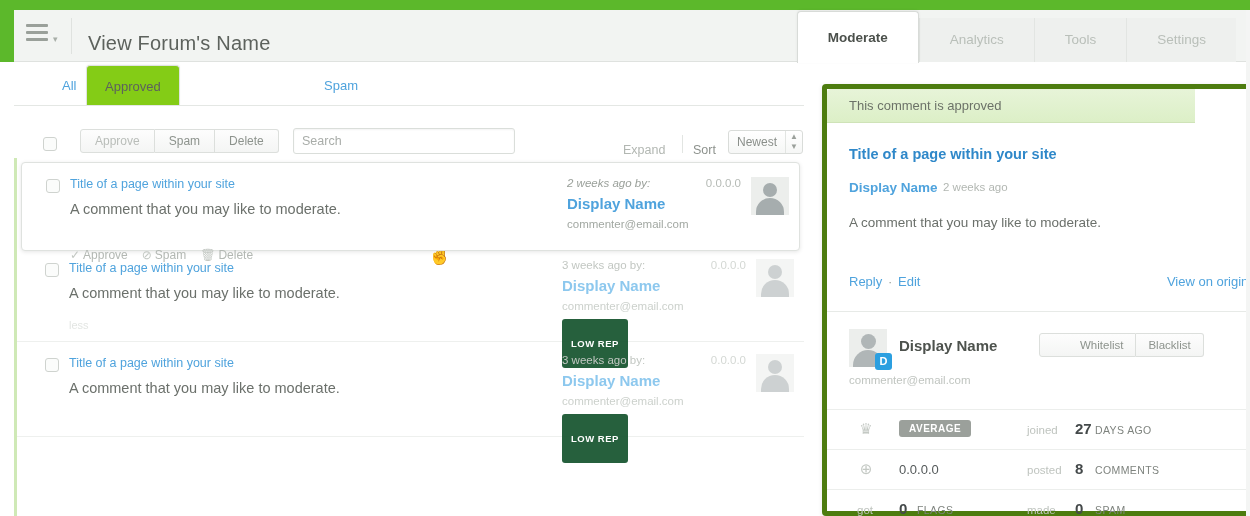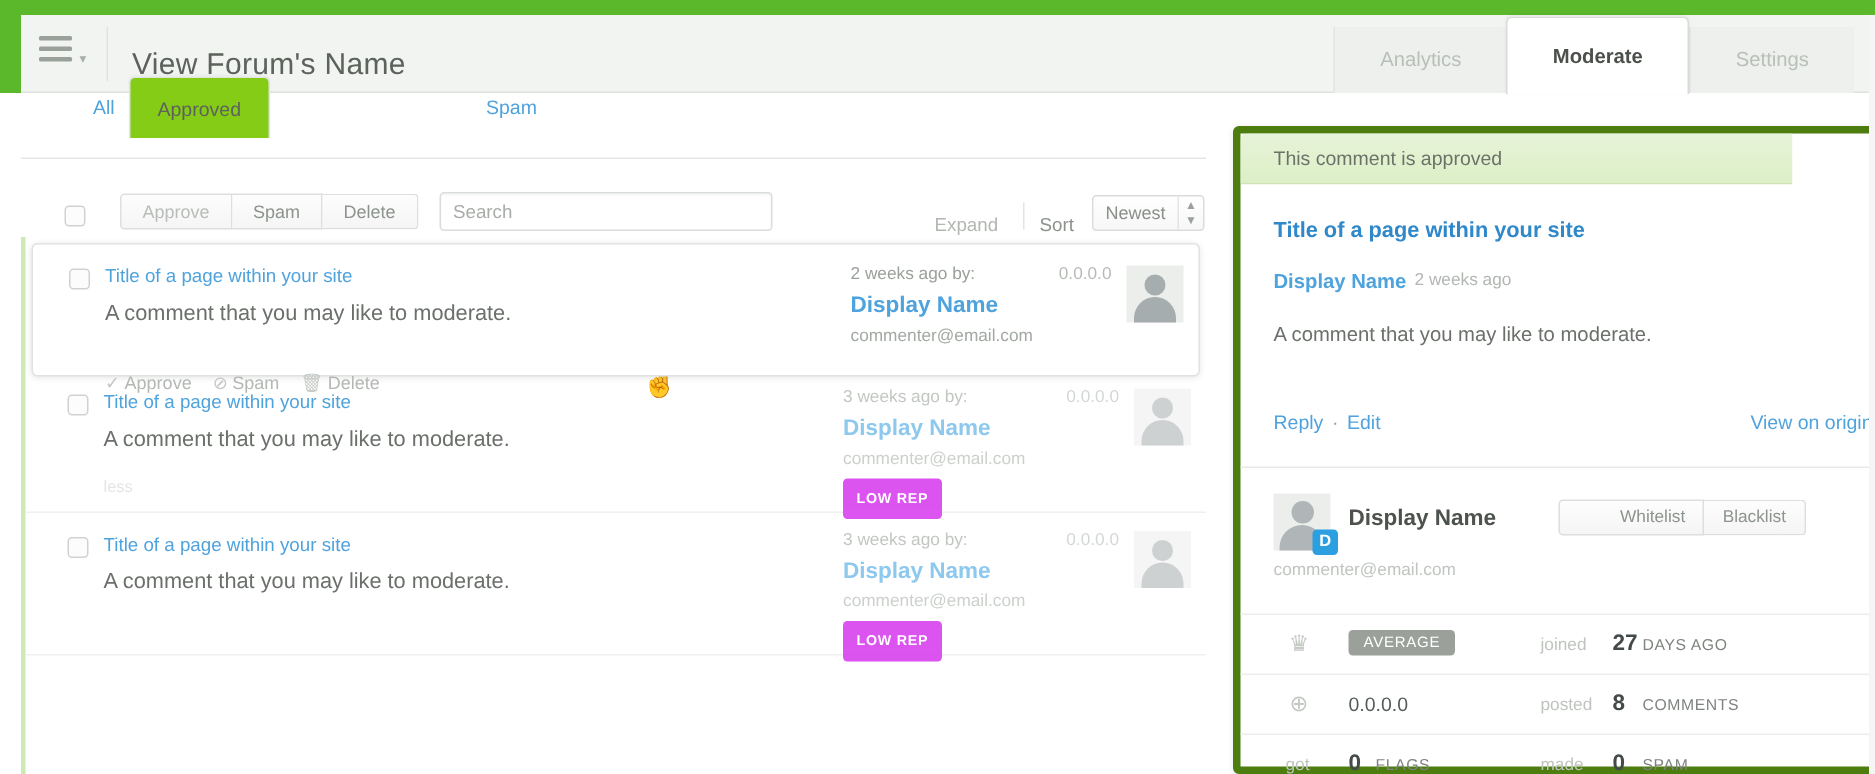--- a/index.html
+++ b/index.html
@@ -39,21 +39,21 @@
     border-left:1px solid #e2e5e2; cursor:pointer; text-align:center;
   }
   .topnav .tab.active {
     background:#ffffff; color:#4b504b; font-weight:bold; height:52px; line-height:52px;
     border:1px solid #d8dbd8; border-bottom:none; border-radius:4px 4px 0 0;
     box-shadow:0 -1px 3px rgba(0,0,0,.06);
     margin-bottom:-1px; z-index:3;
   }
 
   
-  .subtabs { position:absolute; left:14px; top:48px; width:800px; height:44px; }
+  .subtabs { position:absolute; left:14px; top:62px; width:800px; height:44px; }
   .subtab {
     position:absolute; top:5px; height:38px; line-height:38px;
     padding:0 18px; font-size:13px; color:#4fa3dd; cursor:pointer; white-space:nowrap;
   }
   .subtab.active {
     color:#5d625d; background:#84cc16;
     border:1px solid #e0e3e0; border-bottom:none;
     border-radius:4px 4px 0 0; top:3px; height:41px; line-height:41px;
     box-shadow:0 -1px 2px rgba(0,0,0,.04);
   }
@@ -117,25 +117,25 @@
   .meta-time { position:absolute; left:545px; font-size:11.5px; }
   .meta-name { position:absolute; left:545px; font-size:15px; font-weight:bold; cursor:pointer; }
   .meta-mail { position:absolute; left:545px; font-size:11.5px; }
   .meta-ip { position:absolute; right:58px; font-size:11.5px; }
   .avatar {
     position:absolute; right:10px; width:38px; height:38px; background:#eceeec; overflow:hidden;
   }
   .avatar .head { position:absolute; left:12px; top:6px; width:14px; height:14px; border-radius:50%; background:#a6adae; }
   .avatar .body { position:absolute; left:5px; top:21px; width:28px; height:20px; border-radius:14px 14px 0 0; background:#a6adae; }
   .lowrep {
-    position:absolute; left:545px; padding:8px 9px; font-size:9.5px; font-weight:bold;
-    color:#fff; background:#d946ef; border-radius:3px; letter-spacing:.5px;
-  }
-
-  .r1 .meta-time { top:14px; color:#9aa09a; }
+    position:absolute; left:545px; padding:19px 9px; font-size:9.5px; font-weight:bold;
+    color:#fff; background:#14532d; border-radius:3px; letter-spacing:.5px;
+  }
+
+  .r1 .meta-time { top:14px; color:#9aa09a;font-style:italic; }
   .r1 .meta-name { top:32px; color:#4fa3dd; }
   .r1 .meta-mail { top:55px; color:#a2a8a2; }
   .r1 .meta-ip { top:14px; color:#b6bbb6; }
   .r1 .avatar { top:14px; }
   .r2 .meta-time, .r3 .meta-time { top:12px; color:#c2c7c2; }
   .r2 .meta-name, .r3 .meta-name { top:30px; color:#8dc8ee; }
   .r2 .meta-mail, .r3 .meta-mail { top:53px; color:#ccd1cc; }
   .r2 .meta-ip, .r3 .meta-ip { top:12px; color:#d4d8d4; }
   .r2 .avatar, .r3 .avatar { top:12px; opacity:.55; }
   .r2 .lowrep, .r3 .lowrep { top:72px; opacity:.92; }
@@ -193,21 +193,21 @@
     position:absolute; right:18px; top:244px; width:30px; height:25px;
     background:linear-gradient(#fdfdfd,#f2f3f2); border:1px solid #dcdfdc; border-radius:3px; cursor:pointer;
   }
   .person-btn .ph { position:absolute; left:12px; top:5px; width:7px; height:7px; border-radius:50%; background:#74797a; }
   .person-btn .pb { position:absolute; left:8px; top:13px; width:15px; height:8px; border-radius:8px 8px 0 0; background:#74797a; }
 
   
   .stat-row { position:absolute; left:0; width:100%; height:40px; border-top:1px solid #eceeec; }
   .stat-row .sicon { position:absolute; left:30px; top:10px; width:18px; height:18px; color:#c4c9c4; font-size:15px; text-align:center; }
   .pill {
-    position:absolute; left:72px; top:10px; padding:3px 10px; font-size:10px; font-weight:normal;
+    position:absolute; left:72px; top:10px; padding:3px 10px; font-size:10px; font-weight:bold;
     color:#fff; background:#9ba09b; border-radius:3px; letter-spacing:.5px;
   }
   .stat-val { position:absolute; left:72px; top:12px; font-size:13px; color:#54595a; }
   .stat-lbl-left { position:absolute; left:30px; top:14px; font-size:11.5px; color:#bfc4bf; }
   .stat-mid { position:absolute; left:200px; top:14px; font-size:11.5px; color:#bfc4bf; }
   .stat-num { position:absolute; left:248px; top:10px; font-size:15px; font-weight:bold; color:#44494a; }
   .stat-unit { position:absolute; left:268px; top:14px; font-size:10.5px; color:#7e837e; letter-spacing:.4px; }
   .stat-num.w2 { left:248px; }
 
   .scroll-edge { position:absolute; right:0; top:10px; width:4px; height:506px; background:#f4f5f4; }
@@ -225,22 +225,23 @@
         <i></i>
         <i></i>
         <i></i>
       </div>
     <div class="ham-caret">▾</div>
     <div class="header-div"></div>
     <div class="forum-title">View Forum's Name</div>
   </div>
 
   <div class="topnav">
+    <div class="tab active">Moderate</div>
     <div class="tab">Analytics</div>
-    <div class="tab active">Moderate</div>
+    <div class="tab">Tools</div>
     <div class="tab">Settings</div>
   </div>
 
   <div class="subtabs">
     <div class="subtab" style="left:30px">All</div>
     <div class="subtab active" style="left:72px">Approved</div>
     <div class="subtab" style="left:292px">Spam</div>
   </div>
   <div class="subtabs-rule"></div>
 

